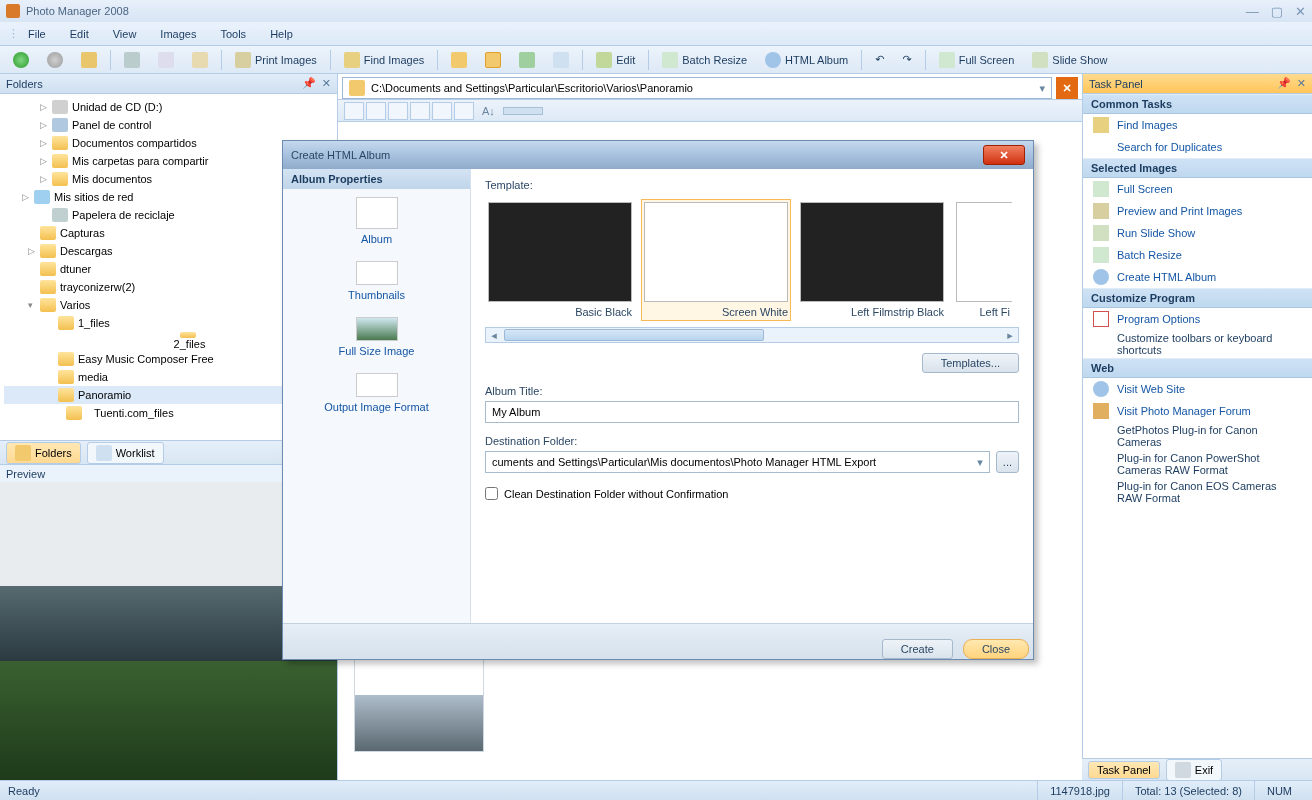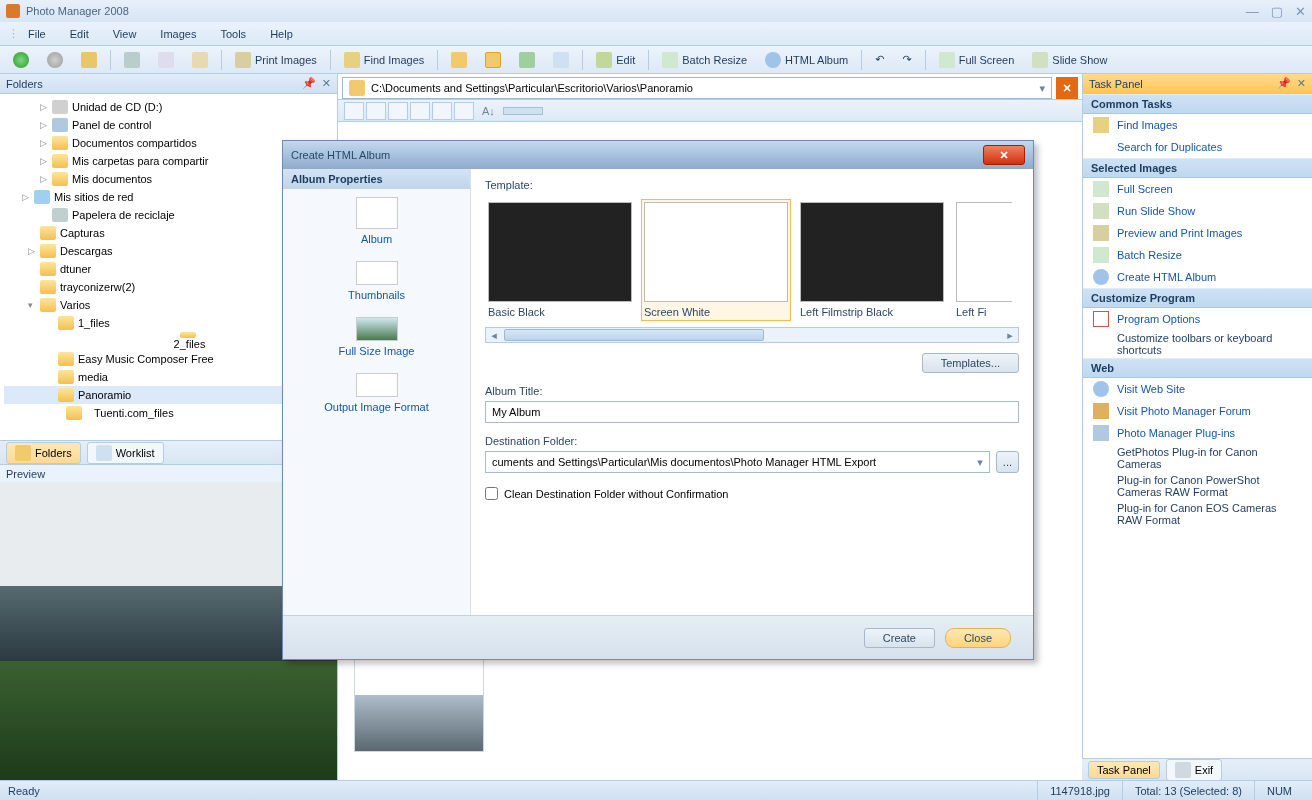--- a/index.html
+++ b/index.html
@@ -94,32 +94,32 @@
 .dialog{position:absolute;left:282px;top:140px;width:752px;height:520px;background:#fff;border:1px solid #6b8bb0;box-shadow:4px 4px 6px rgba(0,0,0,.25);display:flex;flex-direction:column;}
 .dlg-title{height:28px;background:linear-gradient(#c5d9ee,#a7c1de 50%,#8fabcb);display:flex;align-items:center;padding:0 8px;color:#2b4764;}
 .dlg-close{margin-left:auto;width:42px;height:20px;background:linear-gradient(#f08060,#d03010);border:1px solid #a02000;border-radius:3px;color:#fff;display:flex;align-items:center;justify-content:center;font-weight:bold;cursor:pointer;}
 .dlg-body{flex:1;display:flex;}
 .dlg-side{width:188px;background:#f5f8fc;border-right:1px solid #d6e1ed;}
 .dlg-side-hdr{background:linear-gradient(#d3e3f3,#bfd5ea);padding:4px 8px;color:#1b3b5f;font-weight:bold;}
 .dlg-side-item{text-align:center;padding:8px 4px;color:#1556a5;cursor:pointer;}
 .dlg-side-item .si-ico{width:42px;height:32px;margin:0 auto 4px;display:block;border:1px solid #ccc;background:#fff;}
 .dlg-main{flex:1;padding:10px 14px;display:flex;flex-direction:column;}
 .tpl-row{display:flex;gap:6px;margin-top:4px;}
-.tpl{width:150px;text-align:left;cursor:pointer;border:1px solid transparent;padding:2px;}
+.tpl{width:150px;text-align:right;cursor:pointer;border:1px solid transparent;padding:2px;}
 .tpl.sel{border:1px solid #f7b955;background:#fff6e3;}
 .tpl .tpl-prev{width:144px;height:100px;border:1px solid #bbb;background:#f4f4f4;margin:0 auto;}
 .tpl .tpl-name{margin-top:4px;color:#2b4764;}
 .tpl-scroll{height:16px;border:1px solid #b4cce5;background:#eaf2fb;margin-top:6px;position:relative;display:flex;align-items:center;}
 .tpl-scroll .arrow{width:16px;text-align:center;color:#6a869f;}
 .tpl-scroll .thumb{height:12px;background:linear-gradient(#d5e6f6,#b9d5ee);border:1px solid #9cbad7;width:260px;margin-left:2px;border-radius:2px;}
 .dlg-btn{padding:3px 18px;border:1px solid #a6b9cc;background:linear-gradient(#eef3f8,#d9e3ec);border-radius:3px;cursor:pointer;color:#2b4764;}
 .dlg-btn.primary{background:linear-gradient(#ffe8b0,#ffd47e);border-color:#eab054;border-radius:9px;}
 .dlg-input{width:100%;height:22px;border:1px solid #a8bcd0;padding:0 6px;}
 .dlg-label{color:#2b4764;margin-top:12px;margin-bottom:4px;}
-.dlg-footer{height:44px;display:flex;align-items:center;justify-content:flex-end;gap:10px;padding:0 22px;background:linear-gradient(#e6eef6,#d6e1ec);border-top:1px solid #c4d2e0;}
+.dlg-footer{height:36px;display:flex;align-items:flex-end;justify-content:flex-end;gap:10px;padding:0 4px;background:linear-gradient(#e6eef6,#d6e1ec);border-top:1px solid #c4d2e0;}
 
 </style>
 </head>
 <body>
 
 <div class="titlebar">
   <span class="title-icon"></span>
   <span>Photo Manager 2008</span>
   <div class="win-controls">
     <span>—</span>
@@ -380,28 +380,28 @@
         <span class="ti"></span>
         <span>Search for Duplicates</span>
       </div>
 
     <div class="task-hdr">Selected Images</div>
     <div class="task-item">
         <span class="ti ico-full"></span>
         <span>Full Screen</span>
       </div>
     <div class="task-item">
+        <span class="ti ico-print"></span>
+        <span>Preview and Print Images</span>
+      </div>
+    <div class="task-item">
         <span class="ti ico-slide"></span>
         <span>Run Slide Show</span>
       </div>
     <div class="task-item">
-        <span class="ti ico-print"></span>
-        <span>Preview and Print Images</span>
-      </div>
-    <div class="task-item">
         <span class="ti ico-batch"></span>
         <span>Batch Resize</span>
       </div>
     <div class="task-item">
         <span class="ti ico-html"></span>
         <span>Create HTML Album</span>
       </div>
 
     <div class="task-hdr">Customize Program</div>
     <div class="task-item">
@@ -411,24 +411,20 @@
     <div class="task-sub">Customize toolbars or keyboard shortcuts</div>
 
     <div class="task-hdr">Web</div>
     <div class="task-item">
         <span class="ti ico-html"></span>
         <span>Visit Web Site</span>
       </div>
     <div class="task-item">
         <span class="ti" style="background:#e0b060;"></span>
         <span>Visit Photo Manager Forum</span>
-      </div>
-    <div class="task-item">
-        <span class="ti" style="background:#b0c8e0;"></span>
-        <span>Photo Manager Plug-ins</span>
       </div>
     <div class="task-sub">GetPhotos Plug-in for Canon Cameras</div>
     <div class="task-sub">Plug-in for Canon PowerShot Cameras RAW Format</div>
     <div class="task-sub">Plug-in for Canon EOS Cameras RAW Format</div>
   </div>
 </div>
 
 <div class="right-tabs">
   <div class="btab active">
       <span>Task Panel</span>

